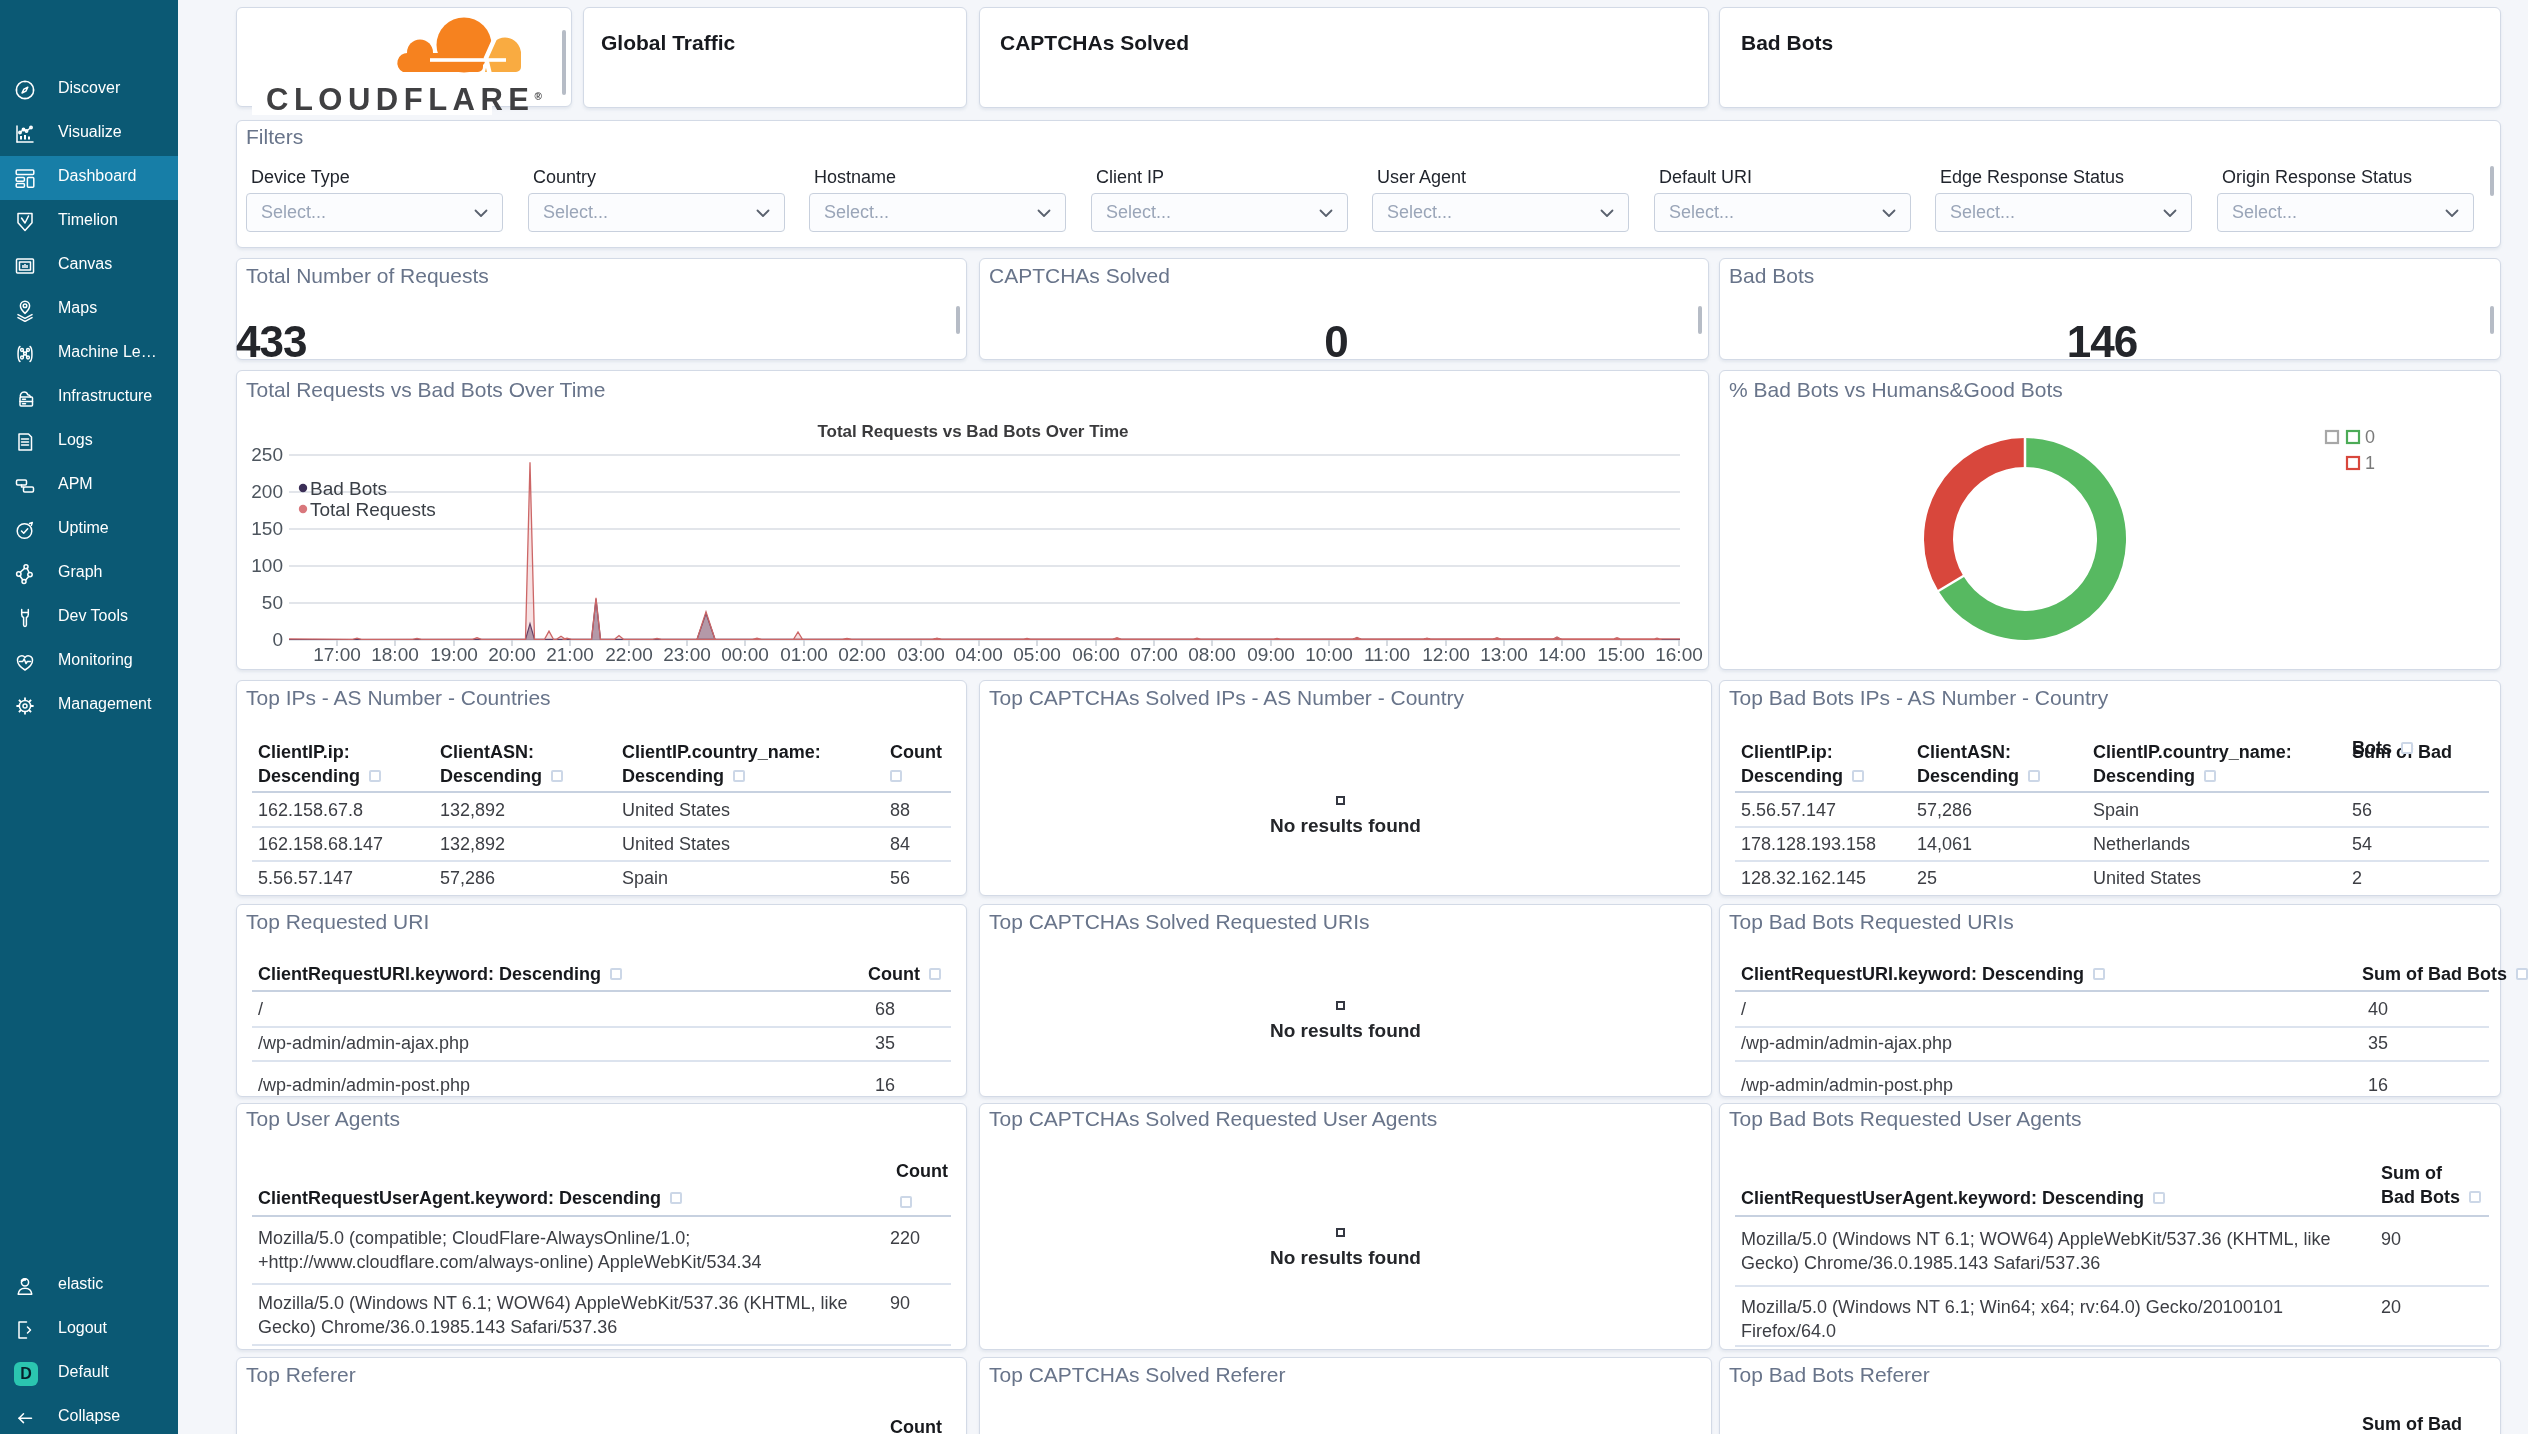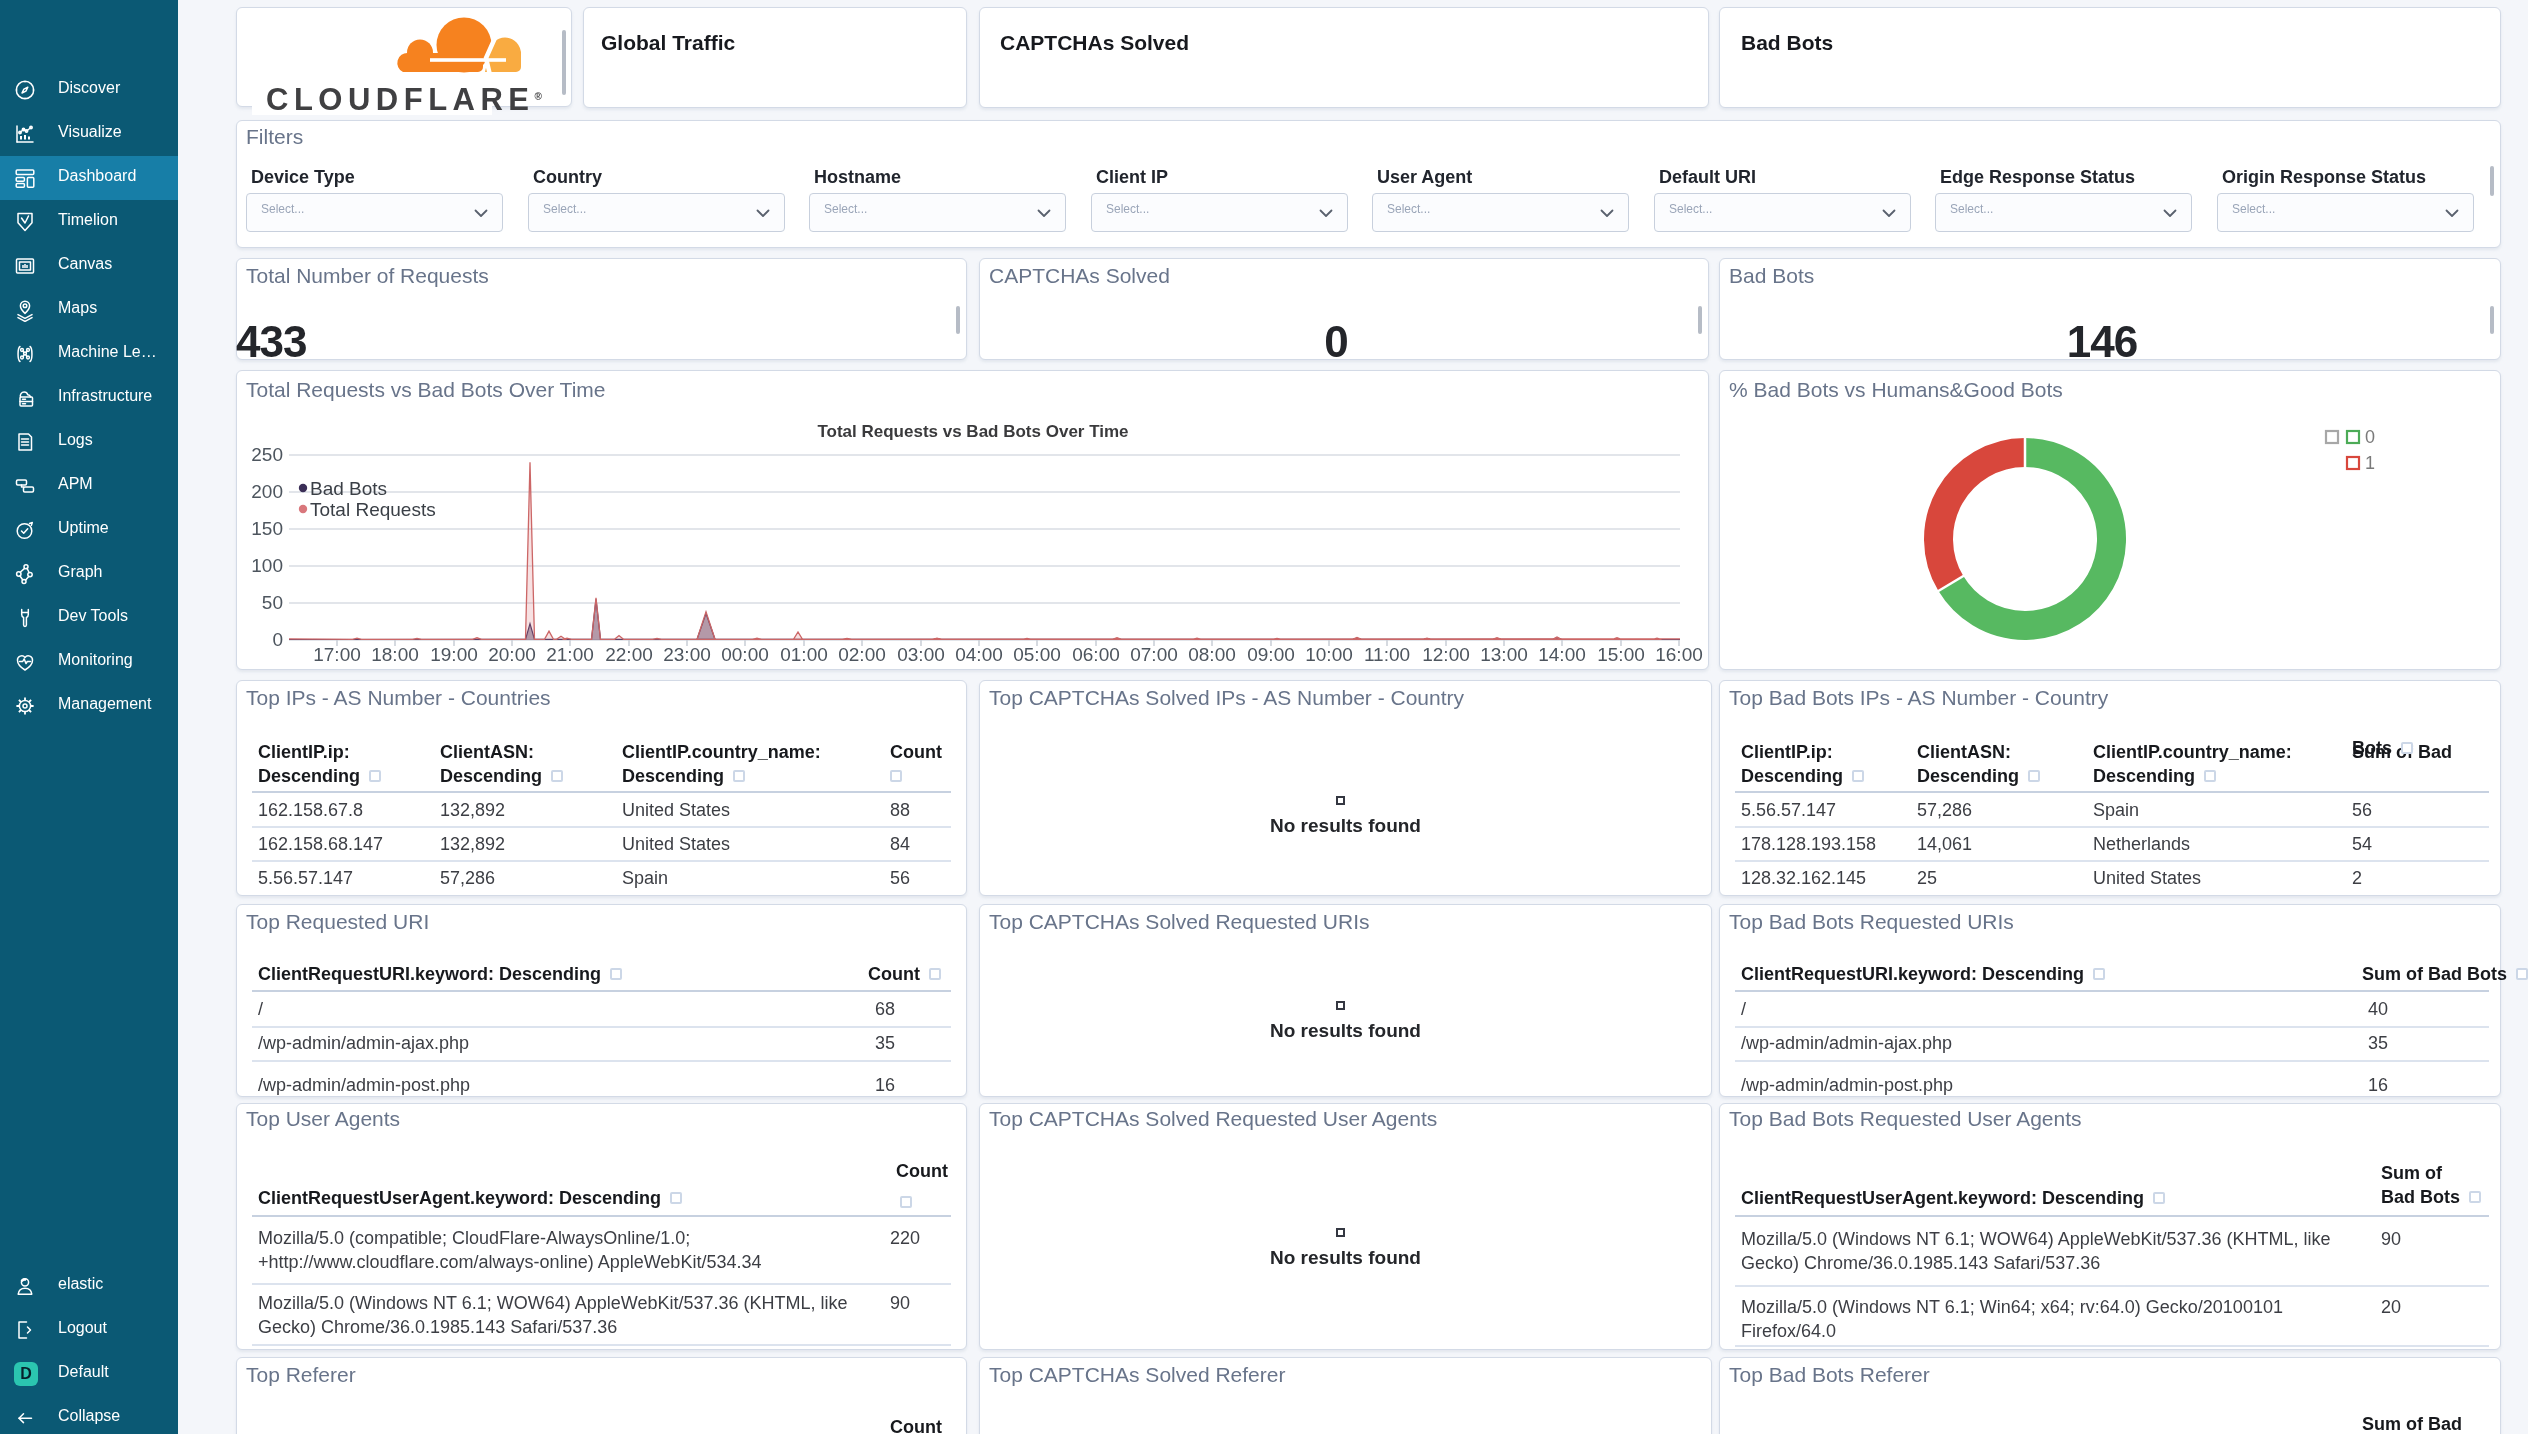--- a/index.html
+++ b/index.html
@@ -6,23 +6,23 @@
 body{background:#f4f6fa;font-family:"Liberation Sans",sans-serif;position:relative}
 .panel{position:absolute;background:#fff;border:1px solid #d3dae6;border-radius:6px;box-shadow:0 2px 3px rgba(163,177,198,.22)}
 .t{position:absolute;font-size:21px;color:#68748a;white-space:nowrap;line-height:20px}
 .ht{position:absolute;font-size:21px;font-weight:bold;color:#17191e;white-space:nowrap}
 .b{position:absolute;font-size:18px;font-weight:bold;color:#17191d;white-space:nowrap;line-height:22px}
 .c{position:absolute;font-size:18px;color:#3c3e44;white-space:nowrap;line-height:22px}
 .sep{position:absolute;height:2px;background:#dce3ee}
 .hline{position:absolute;height:2px;background:#c7d1e0}
 .cb{display:inline-block;width:12px;height:12px;border:2px solid #ccd7e7;border-radius:2px;background:#fff;vertical-align:0px;margin-left:4px}
 .thumb{position:absolute;width:4px;background:#b6bcc6;border-radius:2px}
-.lbl{position:absolute;font-size:18px;font-weight:bold;color:#21252d;white-space:nowrap}
+.lbl{position:absolute;font-size:18px;font-weight:normal;color:#21252d;white-space:nowrap}
 .sel{position:absolute;width:257px;height:39px;background:#fbfcfe;border:1px solid #c8d0dd;border-radius:4px}
-.sel span{position:absolute;left:14px;top:8px;font-size:12px;color:#9aa5b8}
+.sel span{position:absolute;left:14px;top:8px;font-size:18px;color:#9aa5b8}
 .sel svg{position:absolute;right:13px;top:14px}
 .nav{position:absolute;left:0;width:208px;height:44px;color:#fff}
 .nav svg{position:absolute;left:13px;top:10px}
 .nav .nt{position:absolute;left:58px;top:11px;font-size:16px;white-space:nowrap}
 </style></head>
 <body>
 
 <div style="position:absolute;left:0;top:0;width:178px;height:1434px;background:#0b5974"></div>
 <div style="position:absolute;left:0;top:156px;width:178px;height:44px;background:#177ea7"></div>
 <div class="nav" style="top:68px">

